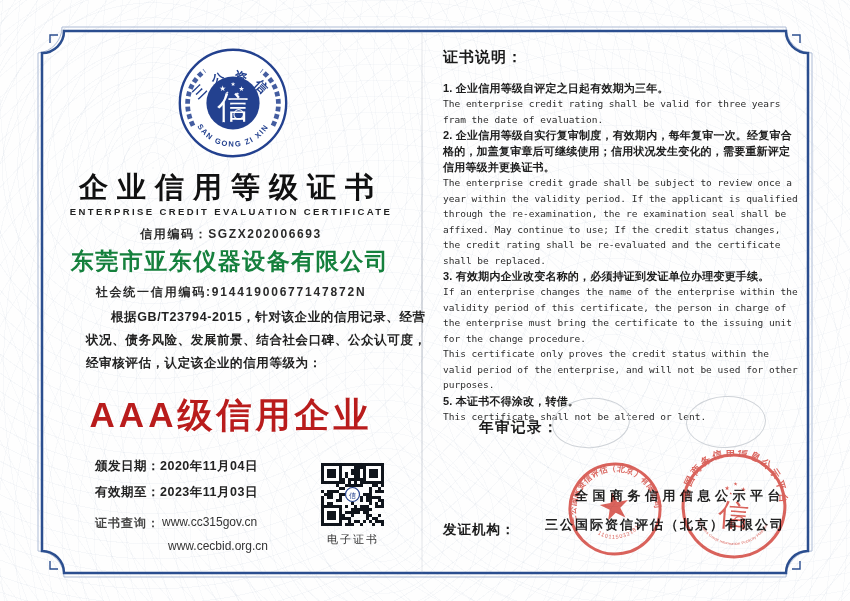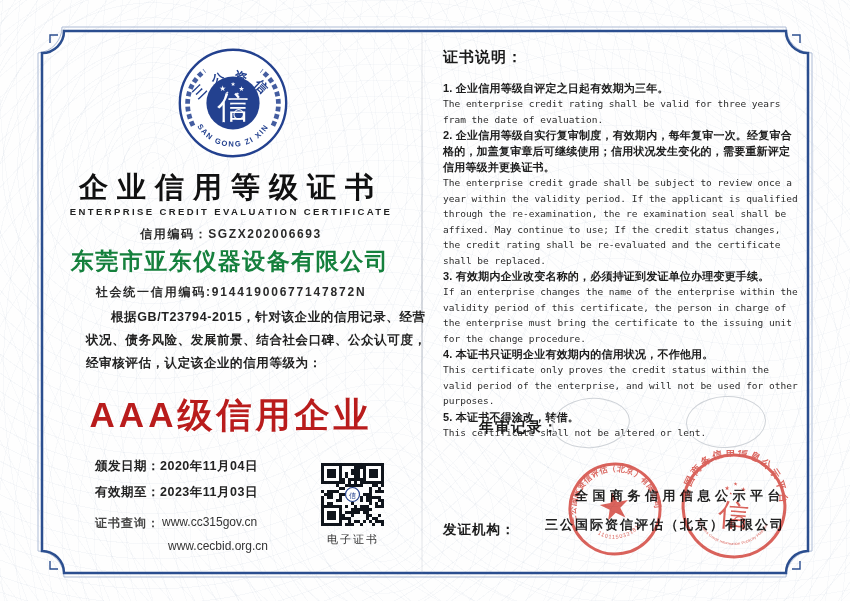--- a/index.html
+++ b/index.html
@@ -285,21 +285,20 @@
     </div>
     <div>
       <div class="item-zh">2. 企业信用等级自实行复审制度，有效期内，每年复审一次。经复审合格的，加盖复审章后可继续使用；信用状况发生变化的，需要重新评定信用等级并更换证书。</div>
       <div class="item-en">The enterprise credit grade shall be subject to review once a year within the validity period. If the applicant is qualified through the re-examination, the re examination seal shall be affixed. May continue to use; If the credit status changes, the credit rating shall be re-evaluated and the certificate shall be replaced.</div>
     </div>
     <div>
       <div class="item-zh">3. 有效期内企业改变名称的，必须持证到发证单位办理变更手续。</div>
       <div class="item-en">If an enterprise changes the name of the enterprise within the validity period of this certificate, the person in charge of the enterprise must bring the certificate to the issuing unit for the change procedure.</div>
     </div>
     <div>
-      <div class="item-zh">4. 本证书只证明企业有效期内的信用状况，不作他用。</div>
       <div class="item-en">This certificate only proves the credit status within the valid period of the enterprise, and will not be used for other purposes.</div>
     </div>
     <div>
       <div class="item-zh">5. 本证书不得涂改，转借。</div>
       <div class="item-en">This certificate shall not be altered or lent.</div>
     </div>
   </div>
 
   <div class="abs annual-label">年审记录：</div>
   <div class="abs review-ellipse review-1"></div>

